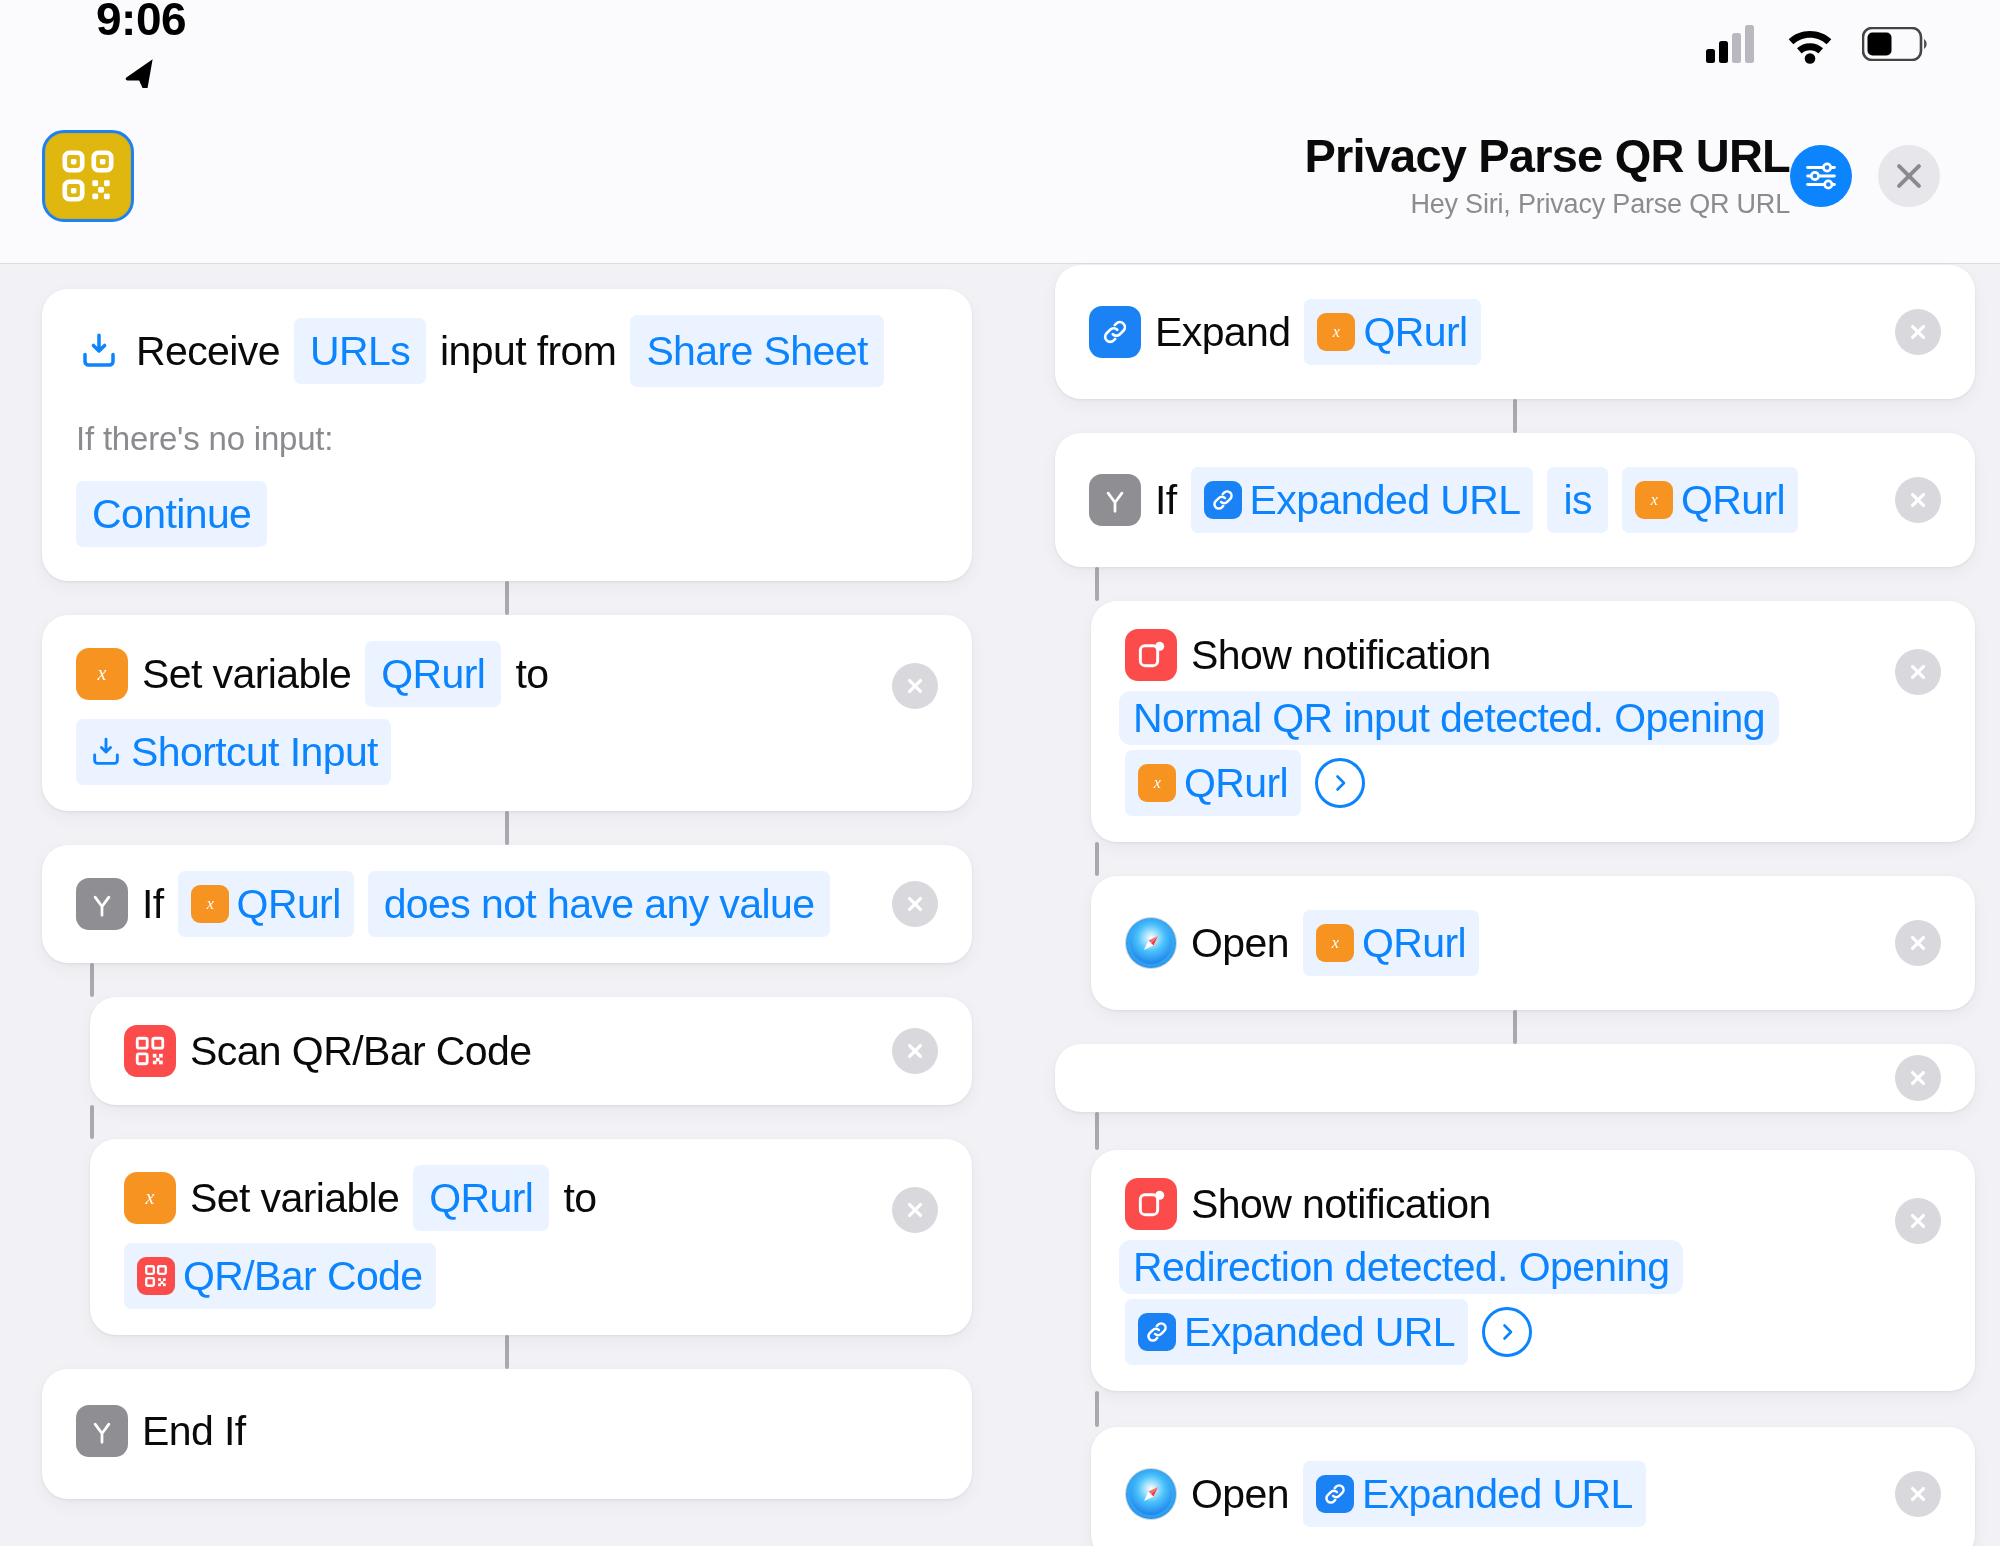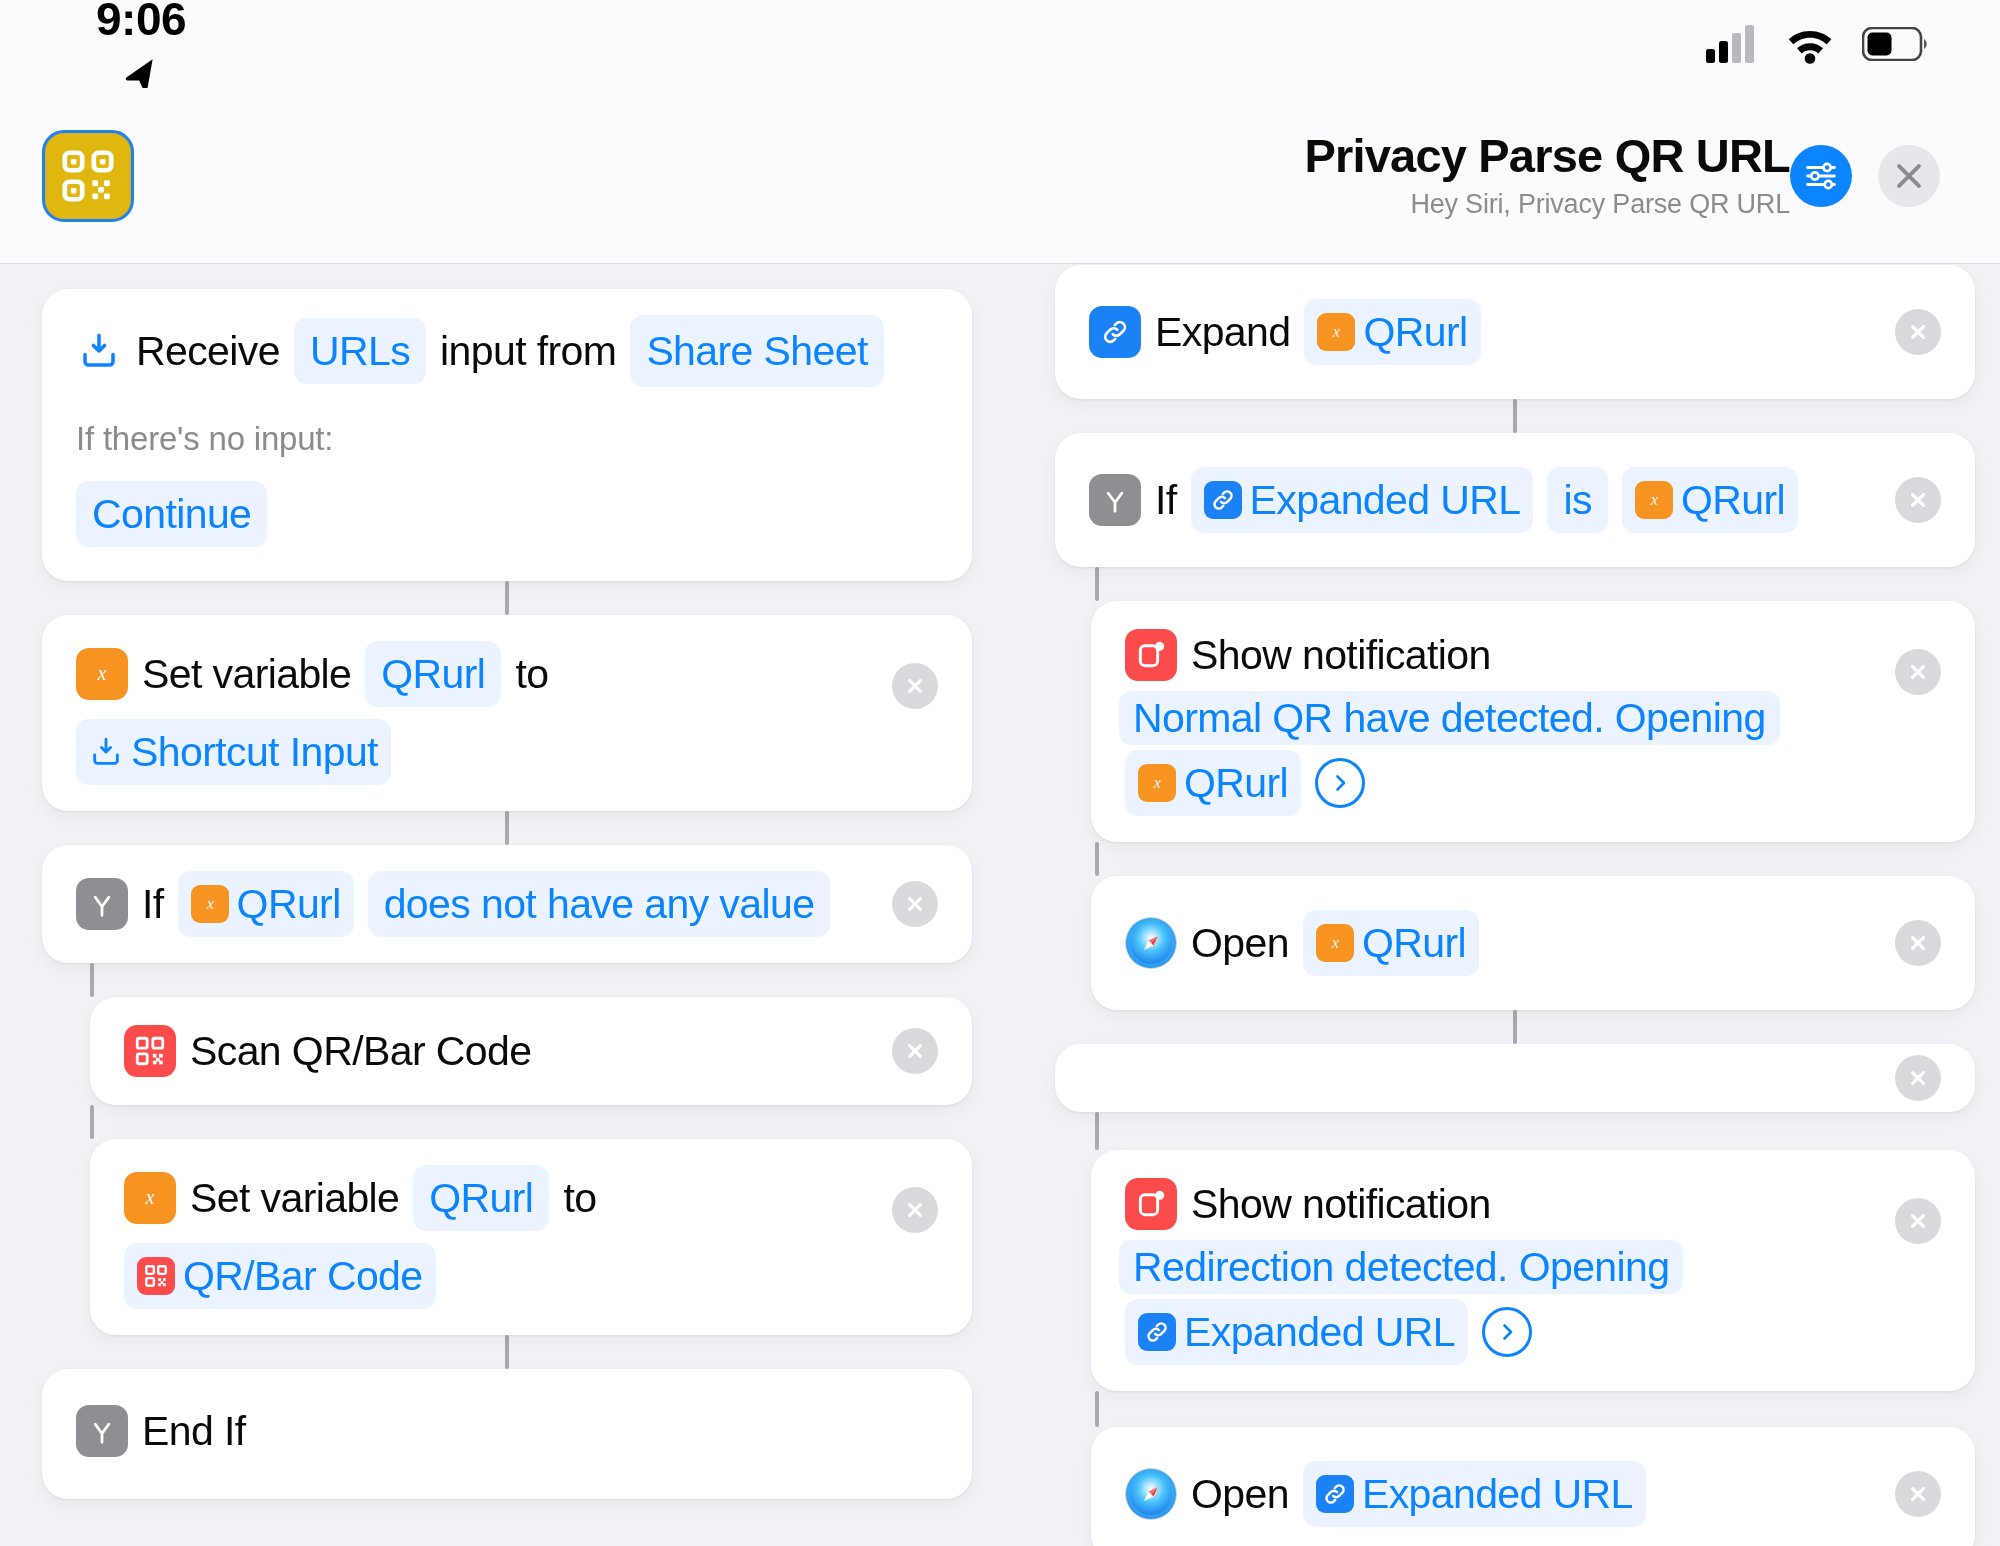--- a/index.html
+++ b/index.html
@@ -100,21 +100,21 @@
               border: 1.5px solid #cfd5da; }
 
   
   .txt {
     font-size: 41px; color: #0a0a0a; letter-spacing: -0.6px;
     line-height: 56px; white-space: nowrap;
   }
   .txt.sm { font-size: 33px; color: #8a8a8f; letter-spacing: -0.2px; }
   .pill {
     display: inline-flex; align-items: center; gap: 8px;
-    background: #eaf3ff; border-radius: 13px;
+    background: #eaf3ff; border-radius: 7px;
     padding: 5px 16px;
     font-size: 41px; color: #0b84fe; letter-spacing: -0.6px;
     line-height: 56px; white-space: nowrap;
   }
   .pill.tight { padding: 5px 13px; }
   .minig {
     width: 38px; height: 38px; border-radius: 9px;
     display: inline-flex; align-items: center; justify-content: center;
     flex: 0 0 auto;
   }
@@ -494,21 +494,21 @@
       <div class="row" style="flex-wrap:nowrap;">
         <span class="glyph g-red">
           <svg width="32" height="32" viewBox="0 0 24 24">
             <rect x="4" y="5" width="13" height="15" rx="3.5" fill="none" stroke="#fff" stroke-width="2.2"></rect>
             <circle cx="18.5" cy="5.5" r="3.4" fill="#fff"></circle>
           </svg>
         </span>
         <span class="txt">Show notification</span>
       </div>
       <div class="notif-text" style="margin-top:4px;margin-left:-6px;">
-        <span class="notif-seg">Normal QR have detected. Opening</span><span class="pill tight" style="vertical-align:middle;margin-left:6px;">
+        <span class="notif-seg">Normal QR input detected. Opening</span><span class="pill tight" style="vertical-align:middle;margin-left:6px;">
             <span class="minig g-orange">
               <svg width="24" height="24" viewBox="0 0 24 24">
                 <text x="12" y="17" font-size="16" font-style="italic" font-family="Liberation Serif, serif" fill="#fff" text-anchor="middle">x</text>
               </svg>
             </span>
             <span>QRurl</span>
           </span><span class="chev" style="margin-left:14px;">
             <svg width="24" height="24" viewBox="0 0 24 24">
               <path d="M9.5 5.5 16 12l-6.5 6.5" fill="none" stroke="#0b84fe" stroke-width="2.6" stroke-linecap="round" stroke-linejoin="round"></path>
             </svg>

